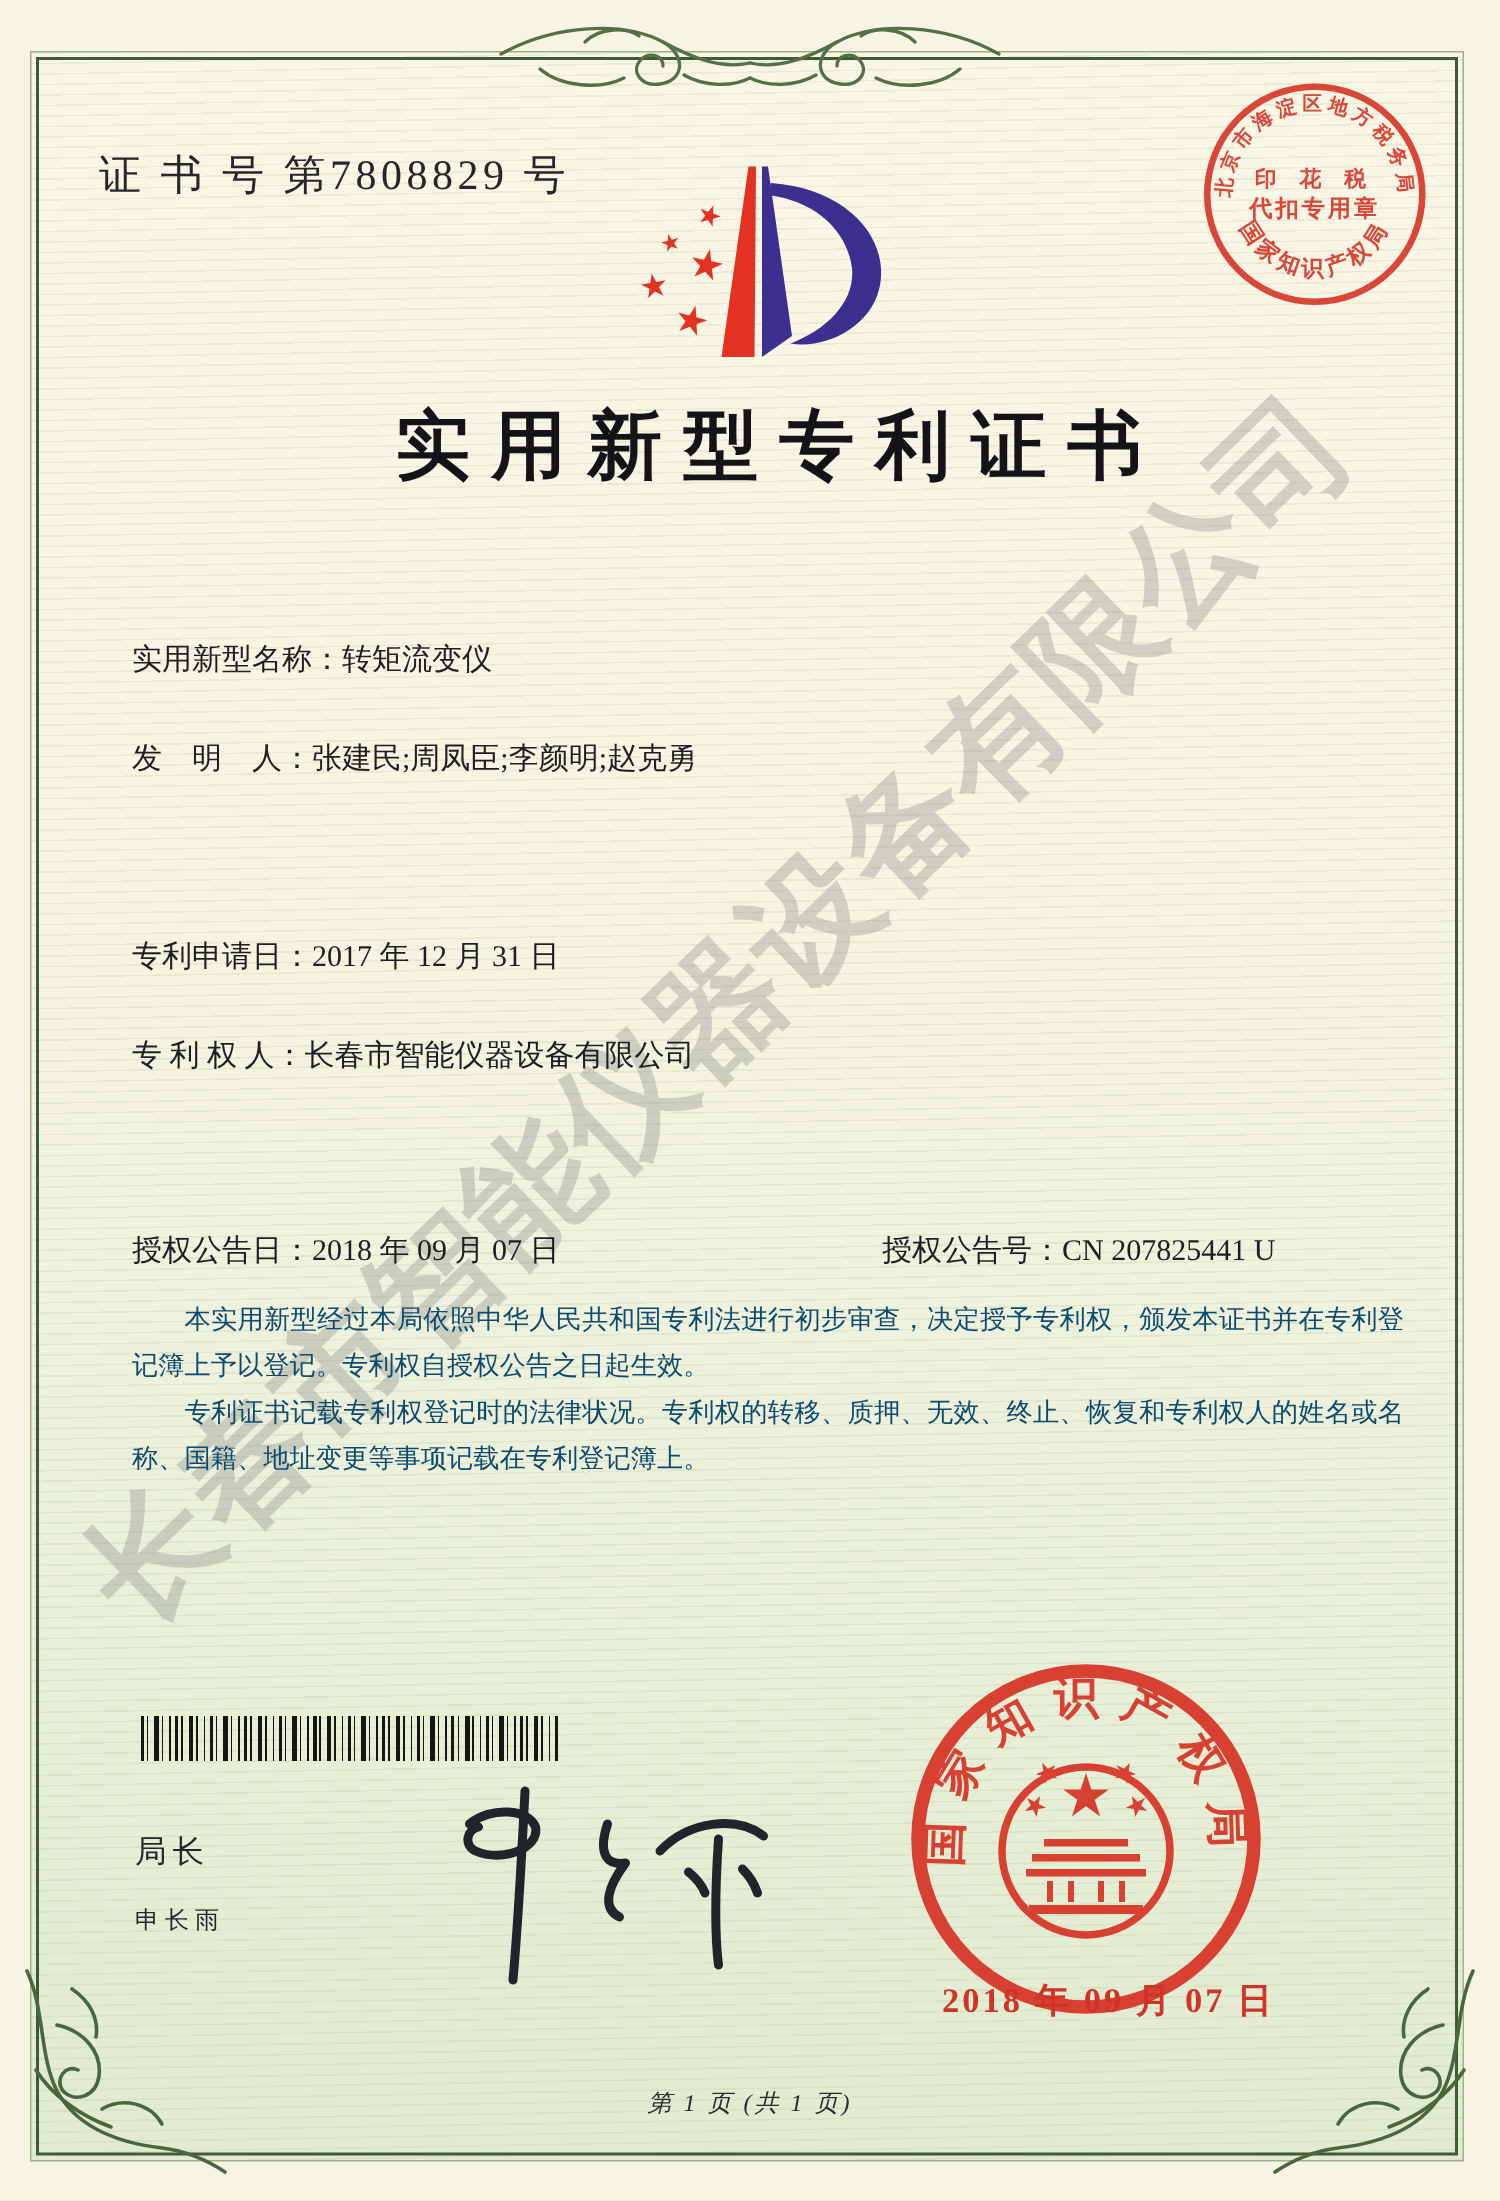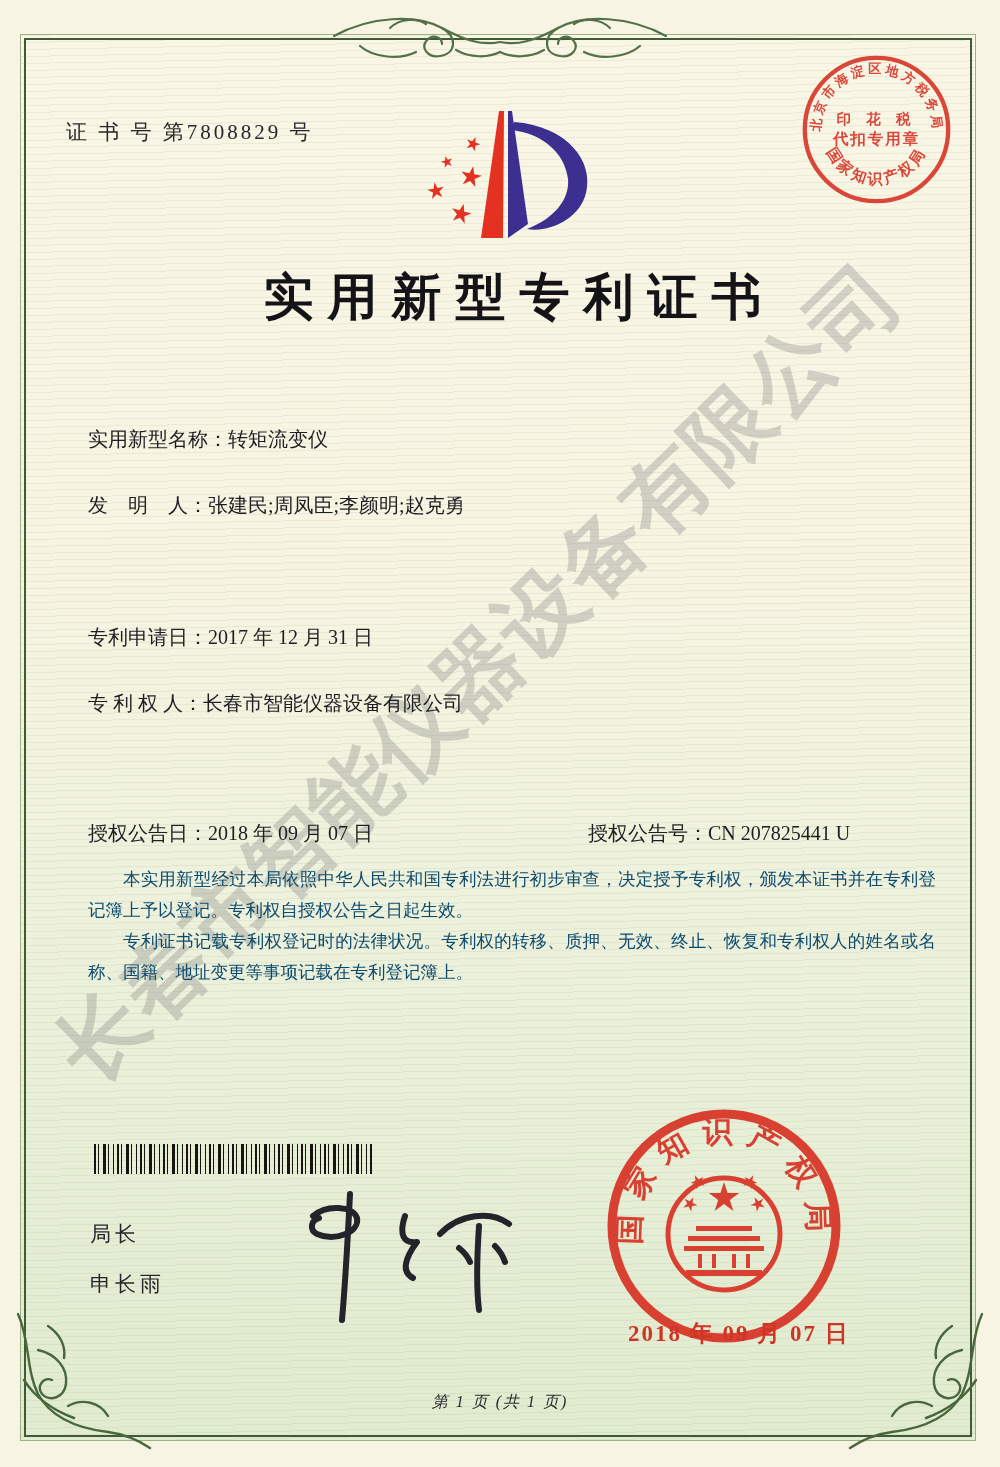--- a/index.html
+++ b/index.html
@@ -11,42 +11,42 @@
   
   .inner-bg{
     position:absolute;left:21px;top:35px;right:25px;bottom:27px;
     background:
       repeating-linear-gradient(179deg, rgba(150,180,135,0.16) 0 1px, rgba(0,0,0,0) 1px 7px),
       linear-gradient(180deg,#f9f6e6 0%,#f7f4e2 38%,#edf1dc 64%,#e4edd3 88%,#e1ebd0 100%);
   }
   .frame-outer{position:absolute;left:20px;top:34px;right:24px;bottom:26px;border:1px solid #9db284;}
   .frame-inner{position:absolute;left:24px;top:38px;right:28px;bottom:30px;border:2px solid #3e5a36;}
   .abs{position:absolute;}
-  .cert-no{left:66px;top:118px;font-size:21px;letter-spacing:3px;z-index:4;}
+  .cert-no{left:66px;top:98px;font-size:28px;letter-spacing:3px;z-index:4;}
   .title{left:0;right:0;top:264px;text-align:center;font-size:50px;font-weight:700;
          letter-spacing:14px;z-index:4;color:#141418;padding-left:39px;}
   .frow{position:absolute;left:88px;font-size:20px;z-index:4;white-space:nowrap;}
   .f1{top:426px;} .f2{top:492px;} .f3{top:558px;} .f4{top:624px;}
   .f5{top:690px;} .f6{top:754px;} .f7{top:820px;}
   .fgrant{position:absolute;left:588px;top:820px;font-size:20px;z-index:4;white-space:nowrap;text-align:center;}
   .flabel{color:#1e1e22;}
   .fvalue{color:#1e1e22;}
   .paras{left:88px;top:864px;width:848px;z-index:4;}
   .paras p{margin:0;font-size:17.5px;line-height:31px;text-indent:2em;text-align:justify;color:#0c4a6e;}
   .barcode{
     left:94px;top:1144px;width:280px;height:30px;z-index:4;
     background:repeating-linear-gradient(90deg,
       #181410 0 2px,transparent 2px 4px,
       #181410 4px 5px,transparent 5px 9px,
       #181410 9px 12px,transparent 12px 14px,
       #181410 14px 15px,transparent 15px 19px,
       #181410 19px 20px,transparent 20px 23px);
   }
   .signer-title{left:90px;top:1220px;font-size:21px;letter-spacing:4px;z-index:4;}
-  .signer-name{left:90px;top:1270px;font-size:21px;letter-spacing:4px;z-index:4;text-align:center;}
+  .signer-name{left:90px;top:1270px;font-size:16px;letter-spacing:4px;z-index:4;text-align:center;}
   .sig-svg{left:255px;top:1186px;z-index:4;}
   .logo-svg{left:410px;top:98px;z-index:4;}
   .stamp-svg{left:799px;top:52px;z-index:5;opacity:0.92;}
   .seal-svg{left:594px;top:1096px;z-index:5;opacity:0.95;}
   .seal-date{left:628px;top:1318px;font-size:23px;letter-spacing:2px;color:#cf3426;z-index:6;font-weight:600;}
   .footer{left:0;right:0;top:1392px;text-align:center;font-size:16px;letter-spacing:2px;z-index:4;color:#2a2a2e;font-style:italic;}
   .watermark{
     left:72px;top:1008px;z-index:2;white-space:nowrap;
     font-size:86px;font-weight:700;color:rgba(122,122,122,0.30);
     transform-origin:0 50%;transform:rotate(-44deg);letter-spacing:1px;

